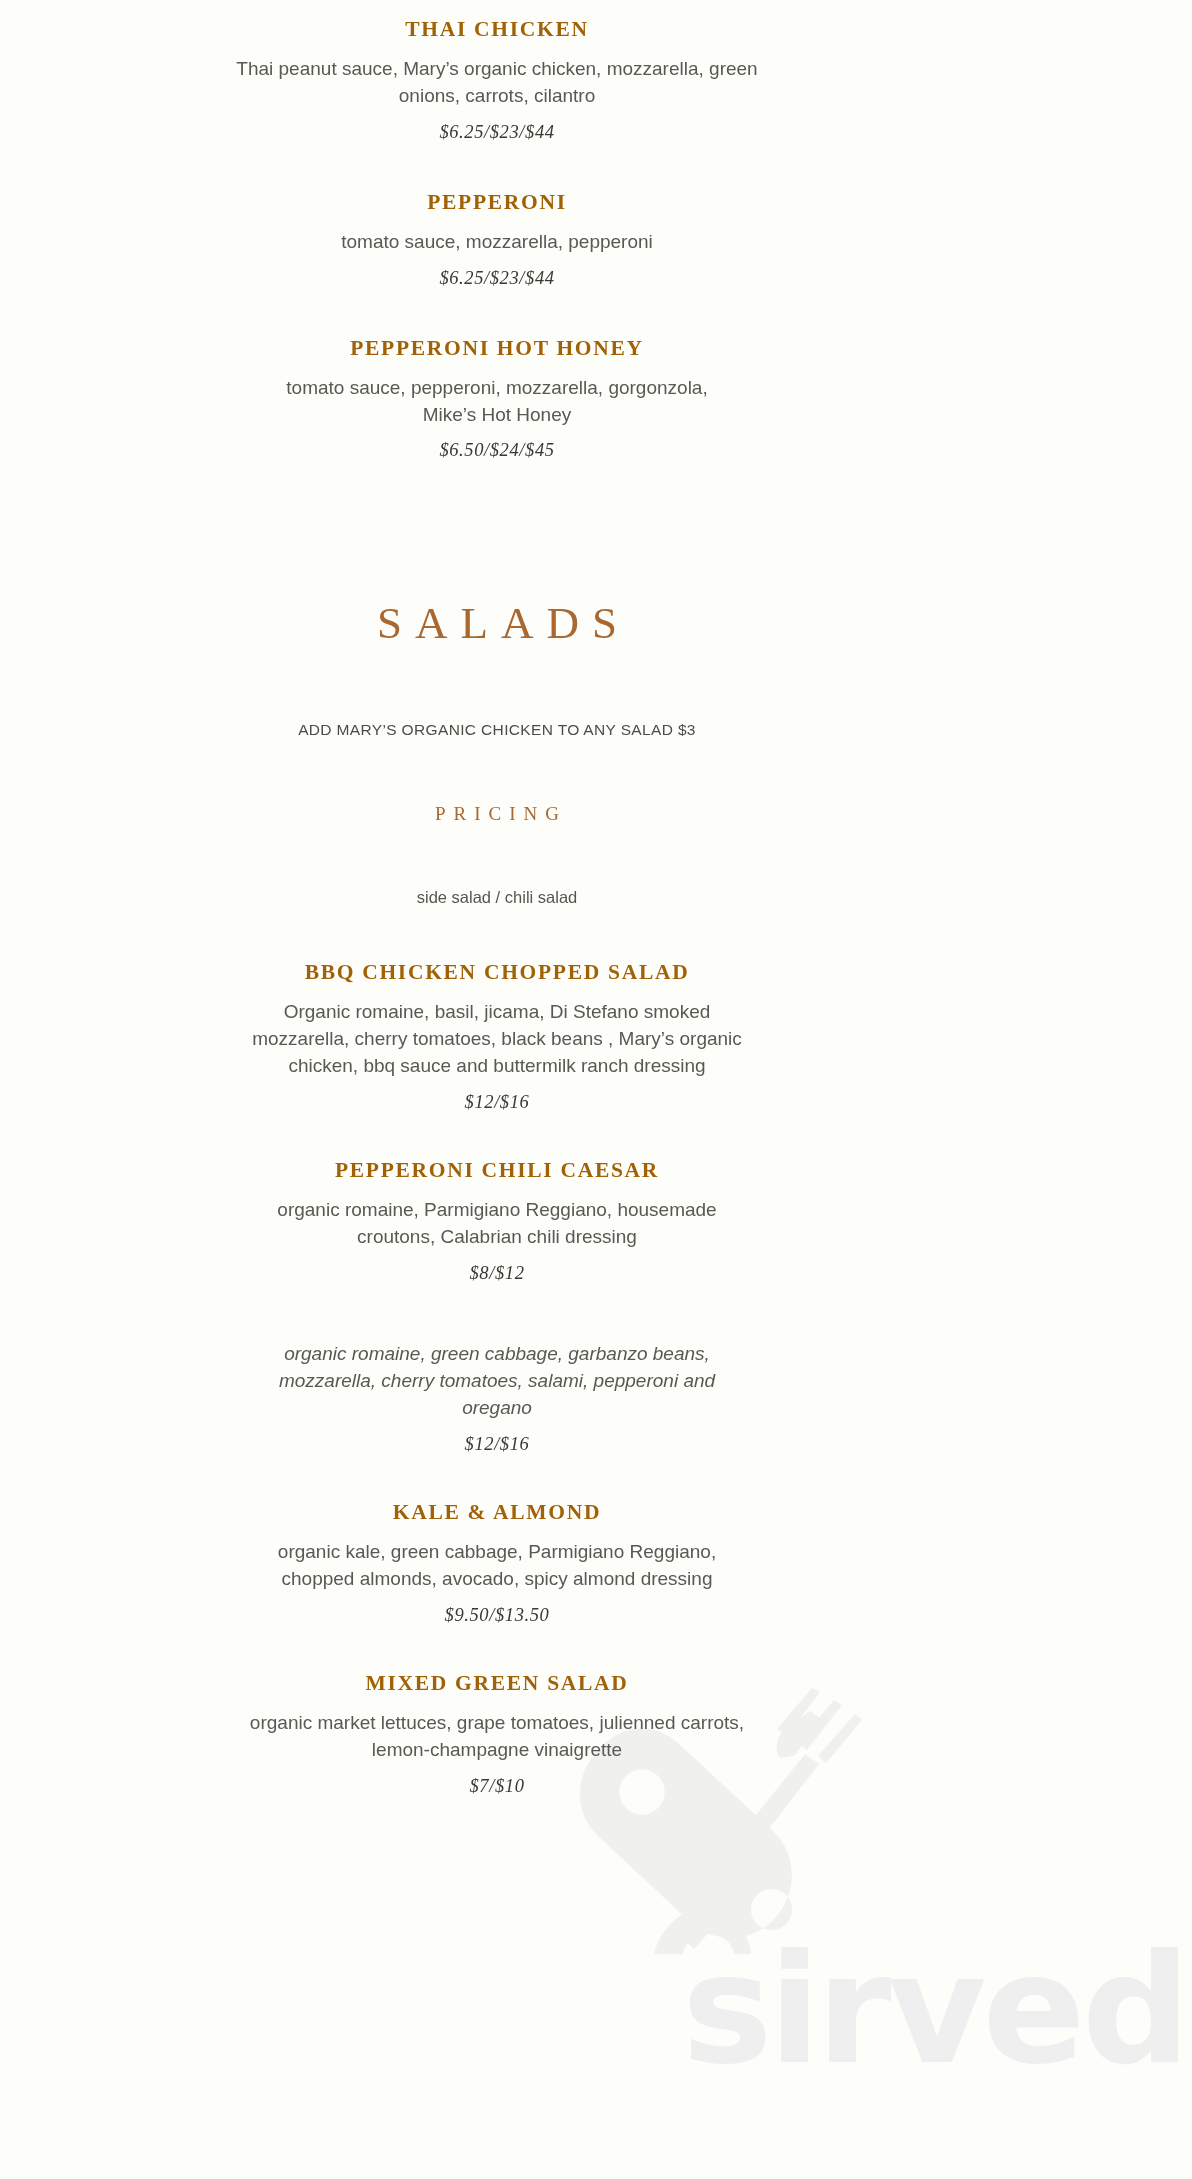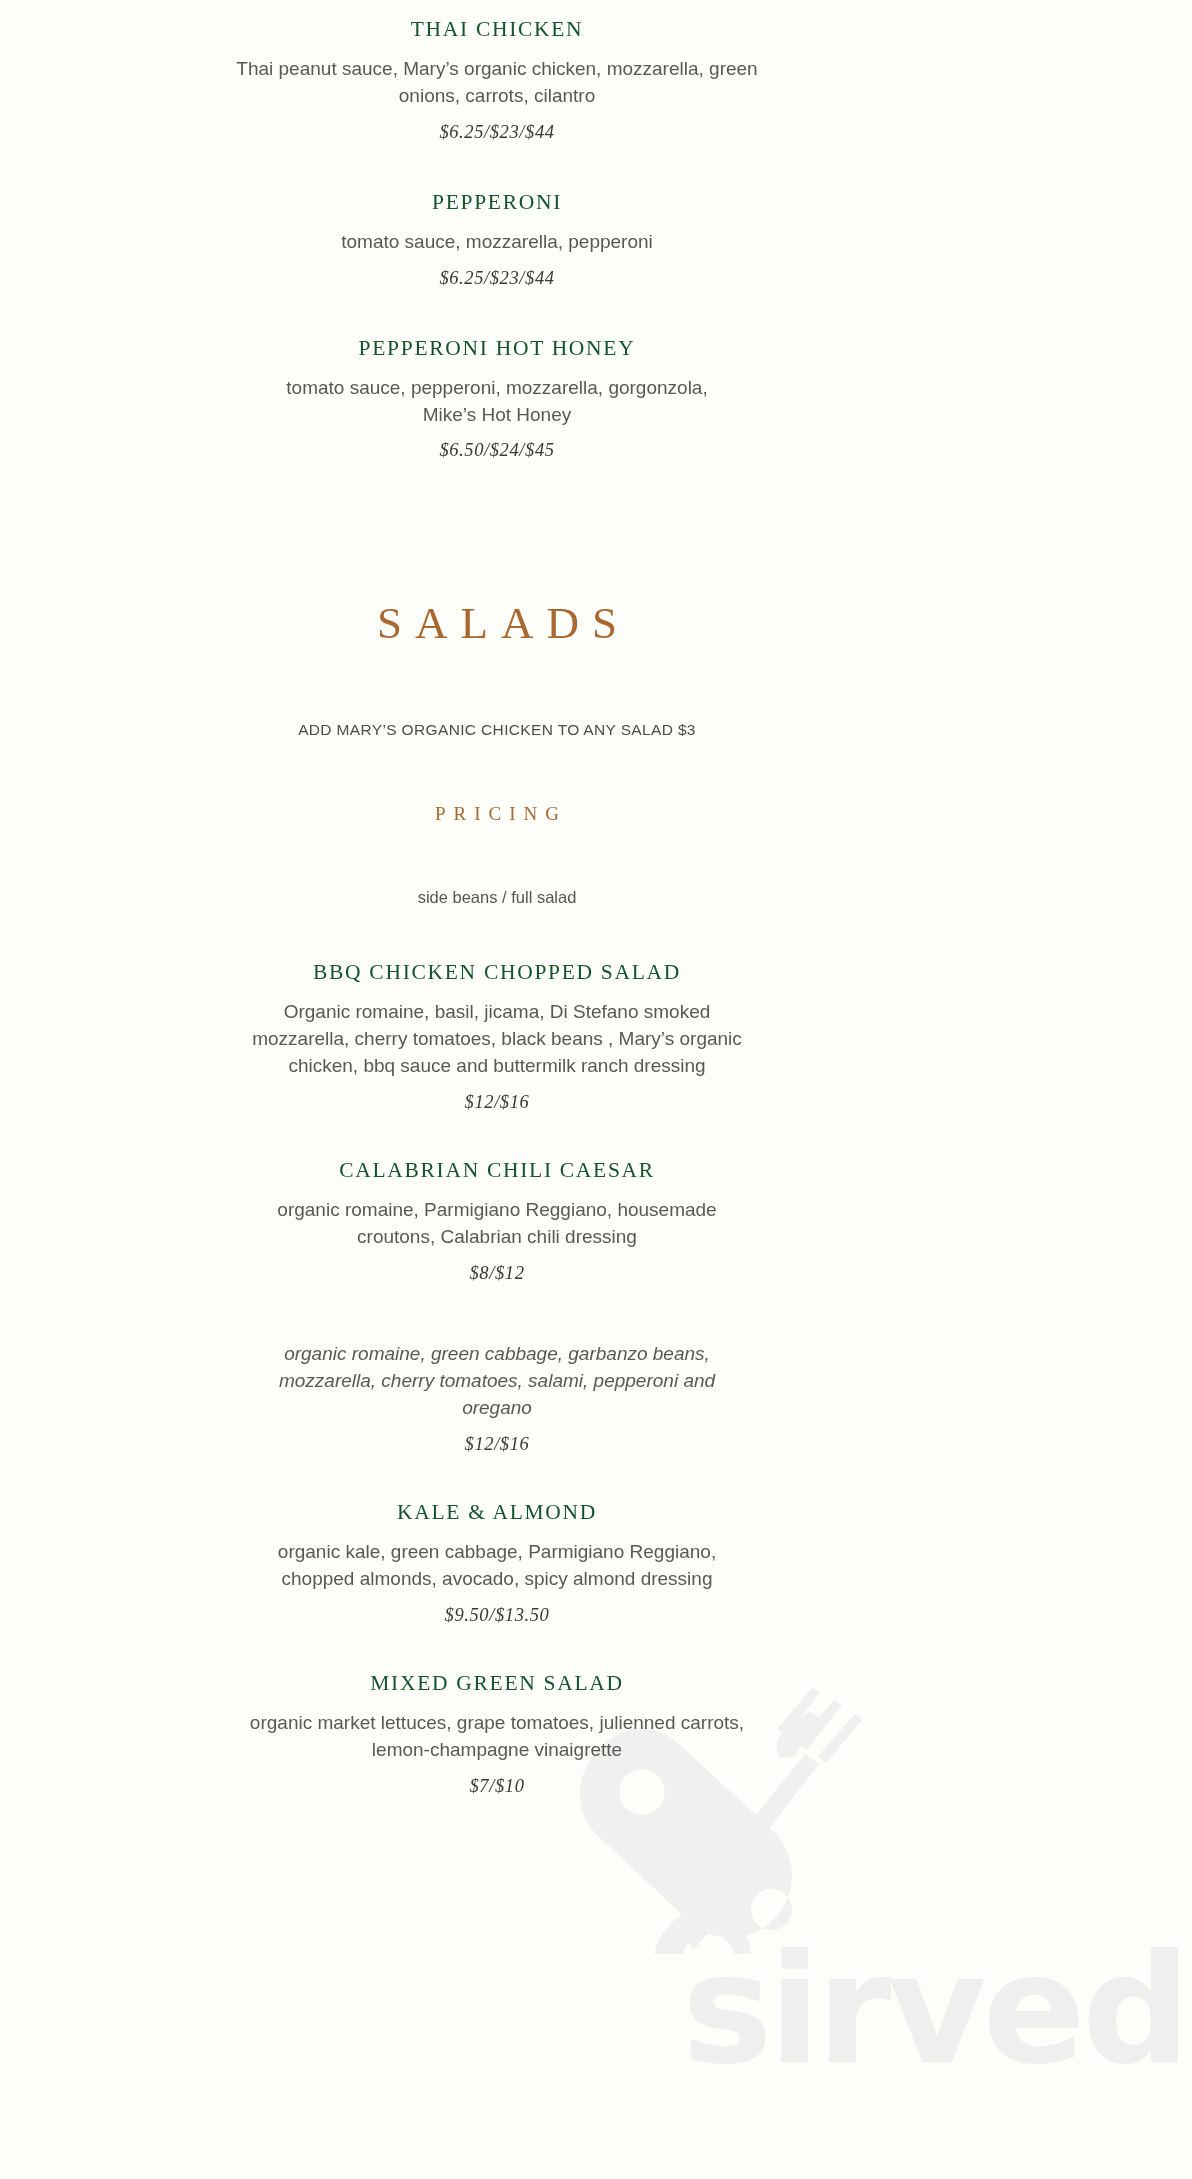--- a/index.html
+++ b/index.html
@@ -55,24 +55,24 @@
     margin: 0 auto 0 142px;
     text-align: center;
   }
 
   .item {
     margin: 0 auto;
     padding: 0;
   }
   .item-name {
     font-family: "Liberation Serif", serif;
-    font-weight: 400;
+    font-weight: 700;
     font-size: 21.5px;
     letter-spacing: 1.7px;
-    color: #14532d;
+    color: #a16207;
     line-height: 1.25;
     margin: 0;
   }
   .item-desc {
     font-family: "Liberation Sans", sans-serif;
     font-size: 19px;
     color: #585a52;
     line-height: 1.42;
     margin: 13px auto 0;
     max-width: 540px;
@@ -176,31 +176,31 @@
 
     <div style="padding-top:72px;">
       <div class="section-note">ADD MARY’S ORGANIC CHICKEN TO ANY SALAD $3</div>
     </div>
 
     <div style="padding-top:48px;">
       <h3 class="subsection-title">PRICING</h3>
     </div>
 
     <div style="padding-top:47px;">
-      <div class="pricing-legend">side beans / full salad</div>
+      <div class="pricing-legend">side salad / chili salad</div>
     </div>
 
     <div class="item" style="padding-top:52px;">
       <div class="item-name">BBQ CHICKEN CHOPPED SALAD</div>
       <div class="item-desc" style="max-width:500px;">Organic romaine, basil, jicama, Di Stefano smoked mozzarella, cherry tomatoes, black beans , Mary’s organic chicken, bbq sauce and buttermilk ranch dressing</div>
       <div class="item-price">$12/$16</div>
     </div>
 
     <div class="item" style="padding-top:44px;">
-      <div class="item-name">CALABRIAN CHILI CAESAR</div>
+      <div class="item-name">PEPPERONI CHILI CAESAR</div>
       <div class="item-desc" style="max-width:520px;">organic romaine, Parmigiano Reggiano, housemade croutons, Calabrian chili dressing</div>
       <div class="item-price">$8/$12</div>
     </div>
 
     <div class="item" style="padding-top:44px;">
       <div class="item-desc" style="max-width:500px;font-style:italic;">organic romaine, green cabbage, garbanzo beans, mozzarella, cherry tomatoes, salami, pepperoni and oregano</div>
       <div class="item-price">$12/$16</div>
     </div>
 
     <div class="item" style="padding-top:44px;">

